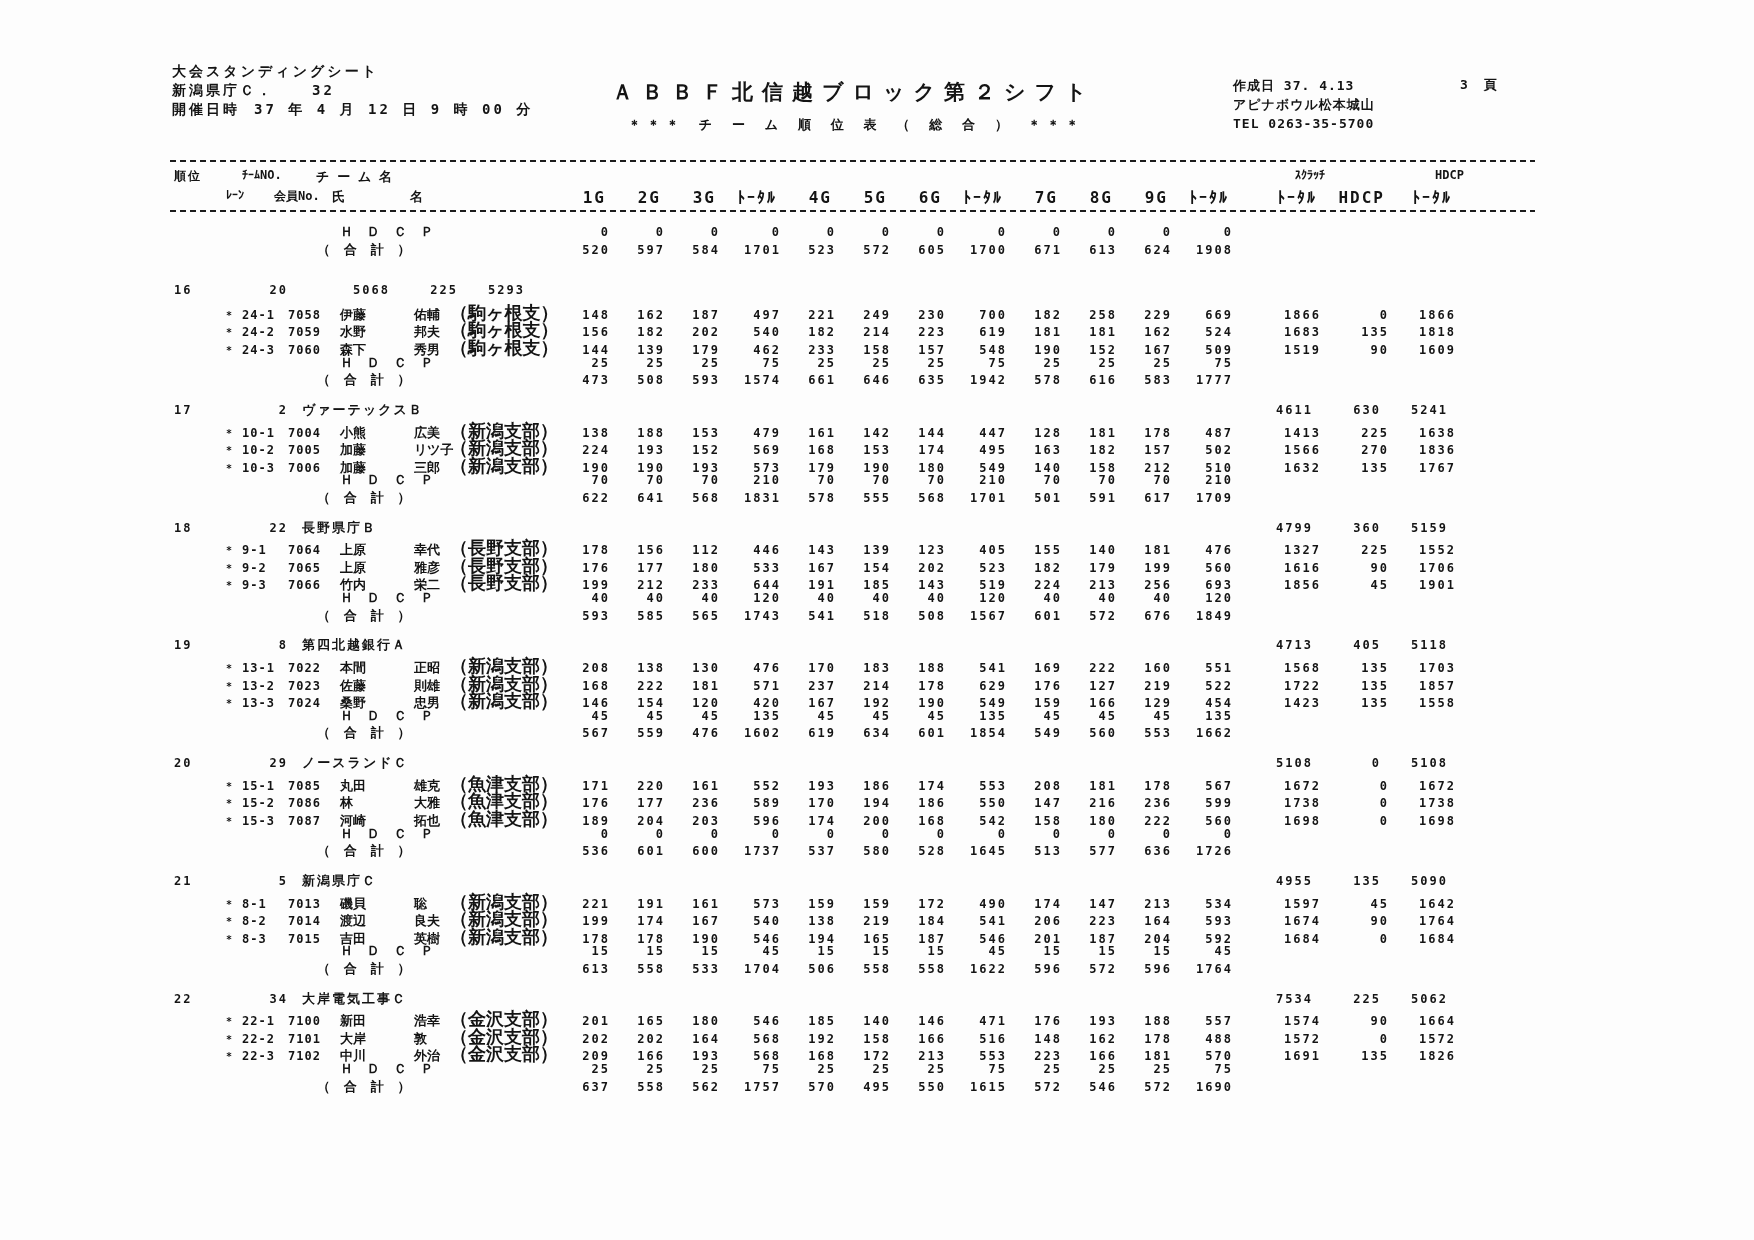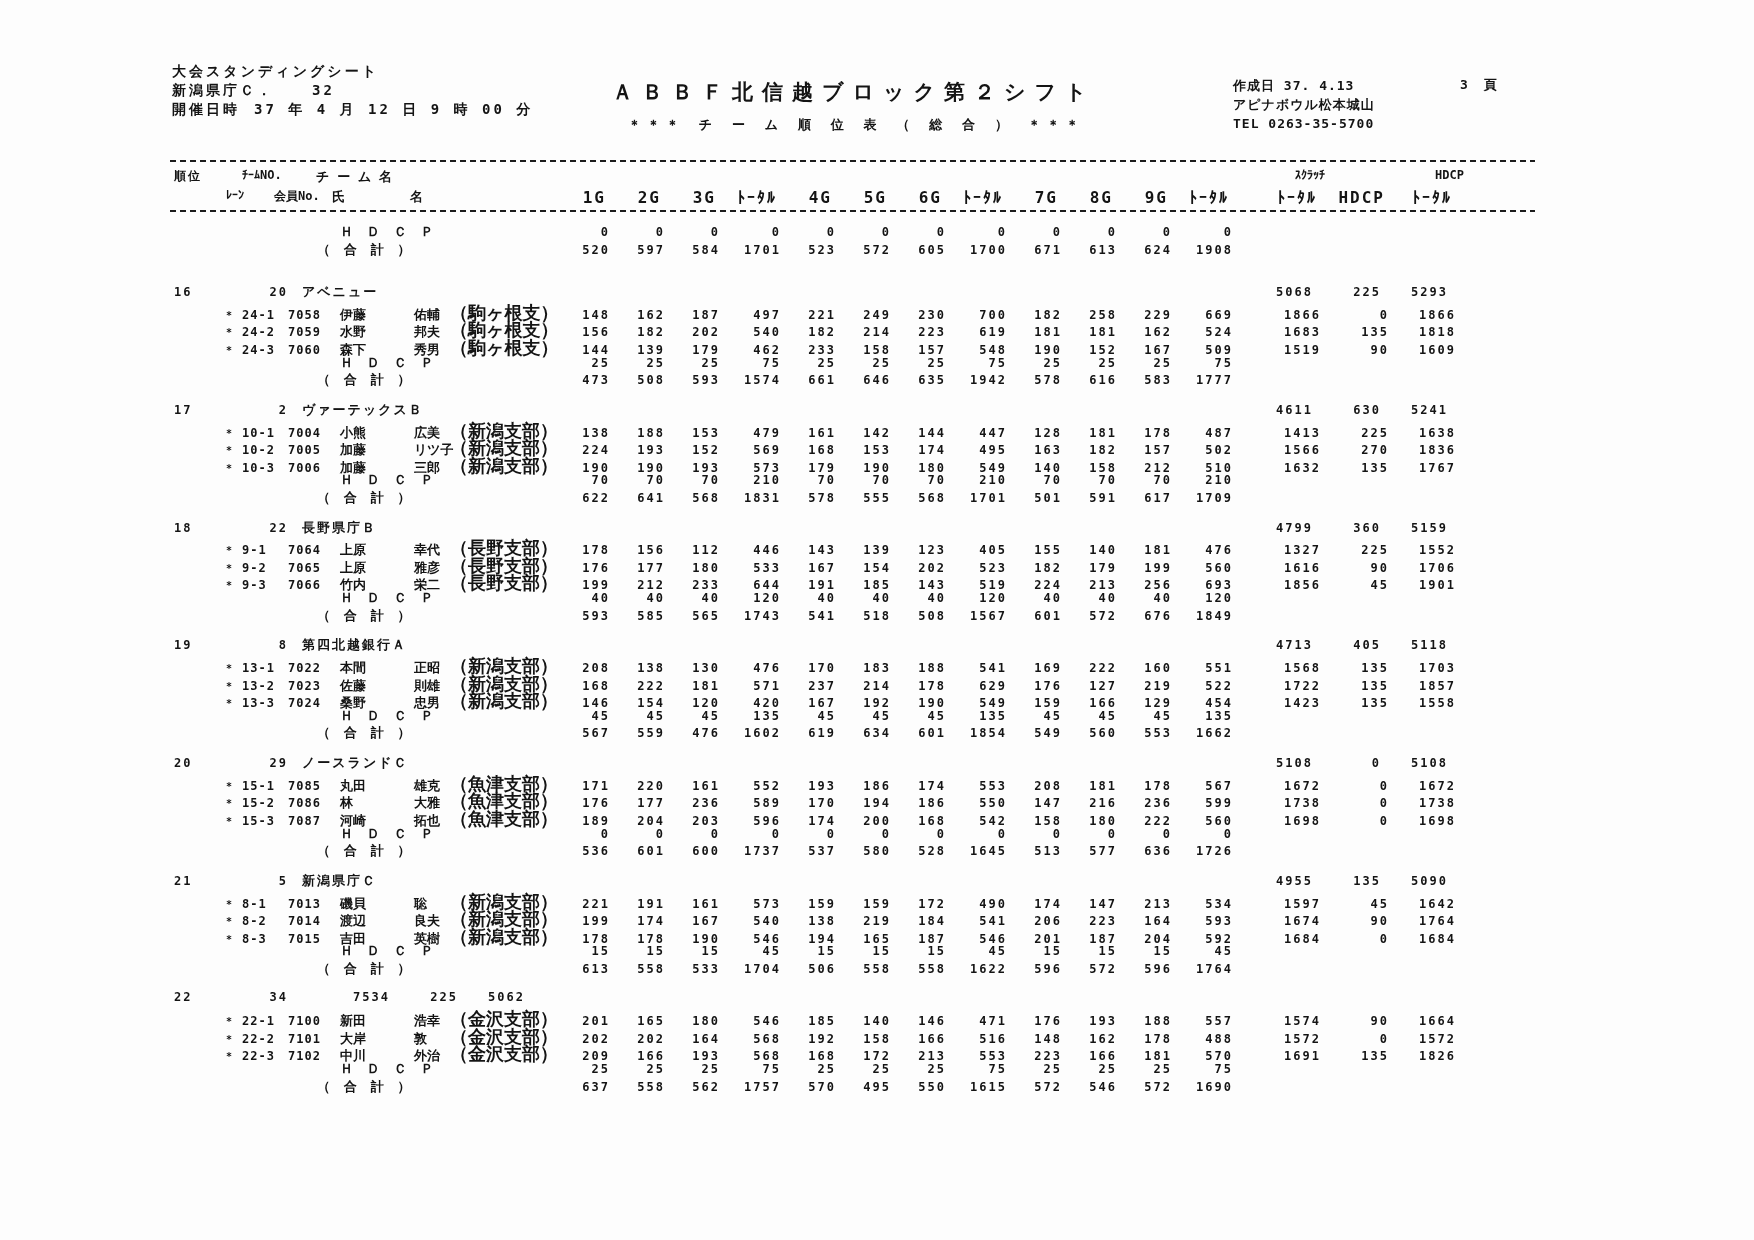--- a/index.html
+++ b/index.html
@@ -145,21 +145,20 @@
         <span class="c-g">624</span>
         <span class="c-t">1908</span>
       </div>
     </div>
   <div id="rows">
       <div class="team-block first">
         <div class="row">
           <span class="c-rank">16</span>
           <span class="c-teamno">20</span>
           <span class="c-teamgap"></span>
-          <span class="c-teamname" style="width: 923px;">アベニュー</span>
           <span class="c-scr">5068</span>
           <span class="c-h">225</span>
           <span class="c-ht">5293</span>
         </div>
         <div class="row">
           <span class="c-rank"></span>
           <span class="c-mark">*</span>
           <span class="c-lane">24-1</span>
           <span class="c-no">7058</span>
           <span class="c-name"><span class="sn">伊藤</span><span class="gv">佑輔</span></span>
@@ -829,20 +828,21 @@
           <span class="c-g">572</span>
           <span class="c-g">596</span>
           <span class="c-t">1764</span>
         </div>
       </div>
       <div class="team-block">
         <div class="row">
           <span class="c-rank">22</span>
           <span class="c-teamno">34</span>
           <span class="c-teamgap"></span>
+          <span class="c-teamname" style="width: 923px;">大岸電気工事Ｃ</span>
           <span class="c-scr">7534</span>
           <span class="c-h">225</span>
           <span class="c-ht">5062</span>
         </div>
         <div class="row">
           <span class="c-rank"></span>
           <span class="c-mark">*</span>
           <span class="c-lane">22-1</span>
           <span class="c-no">7100</span>
           <span class="c-name"><span class="sn">新田</span><span class="gv">浩幸</span></span>

